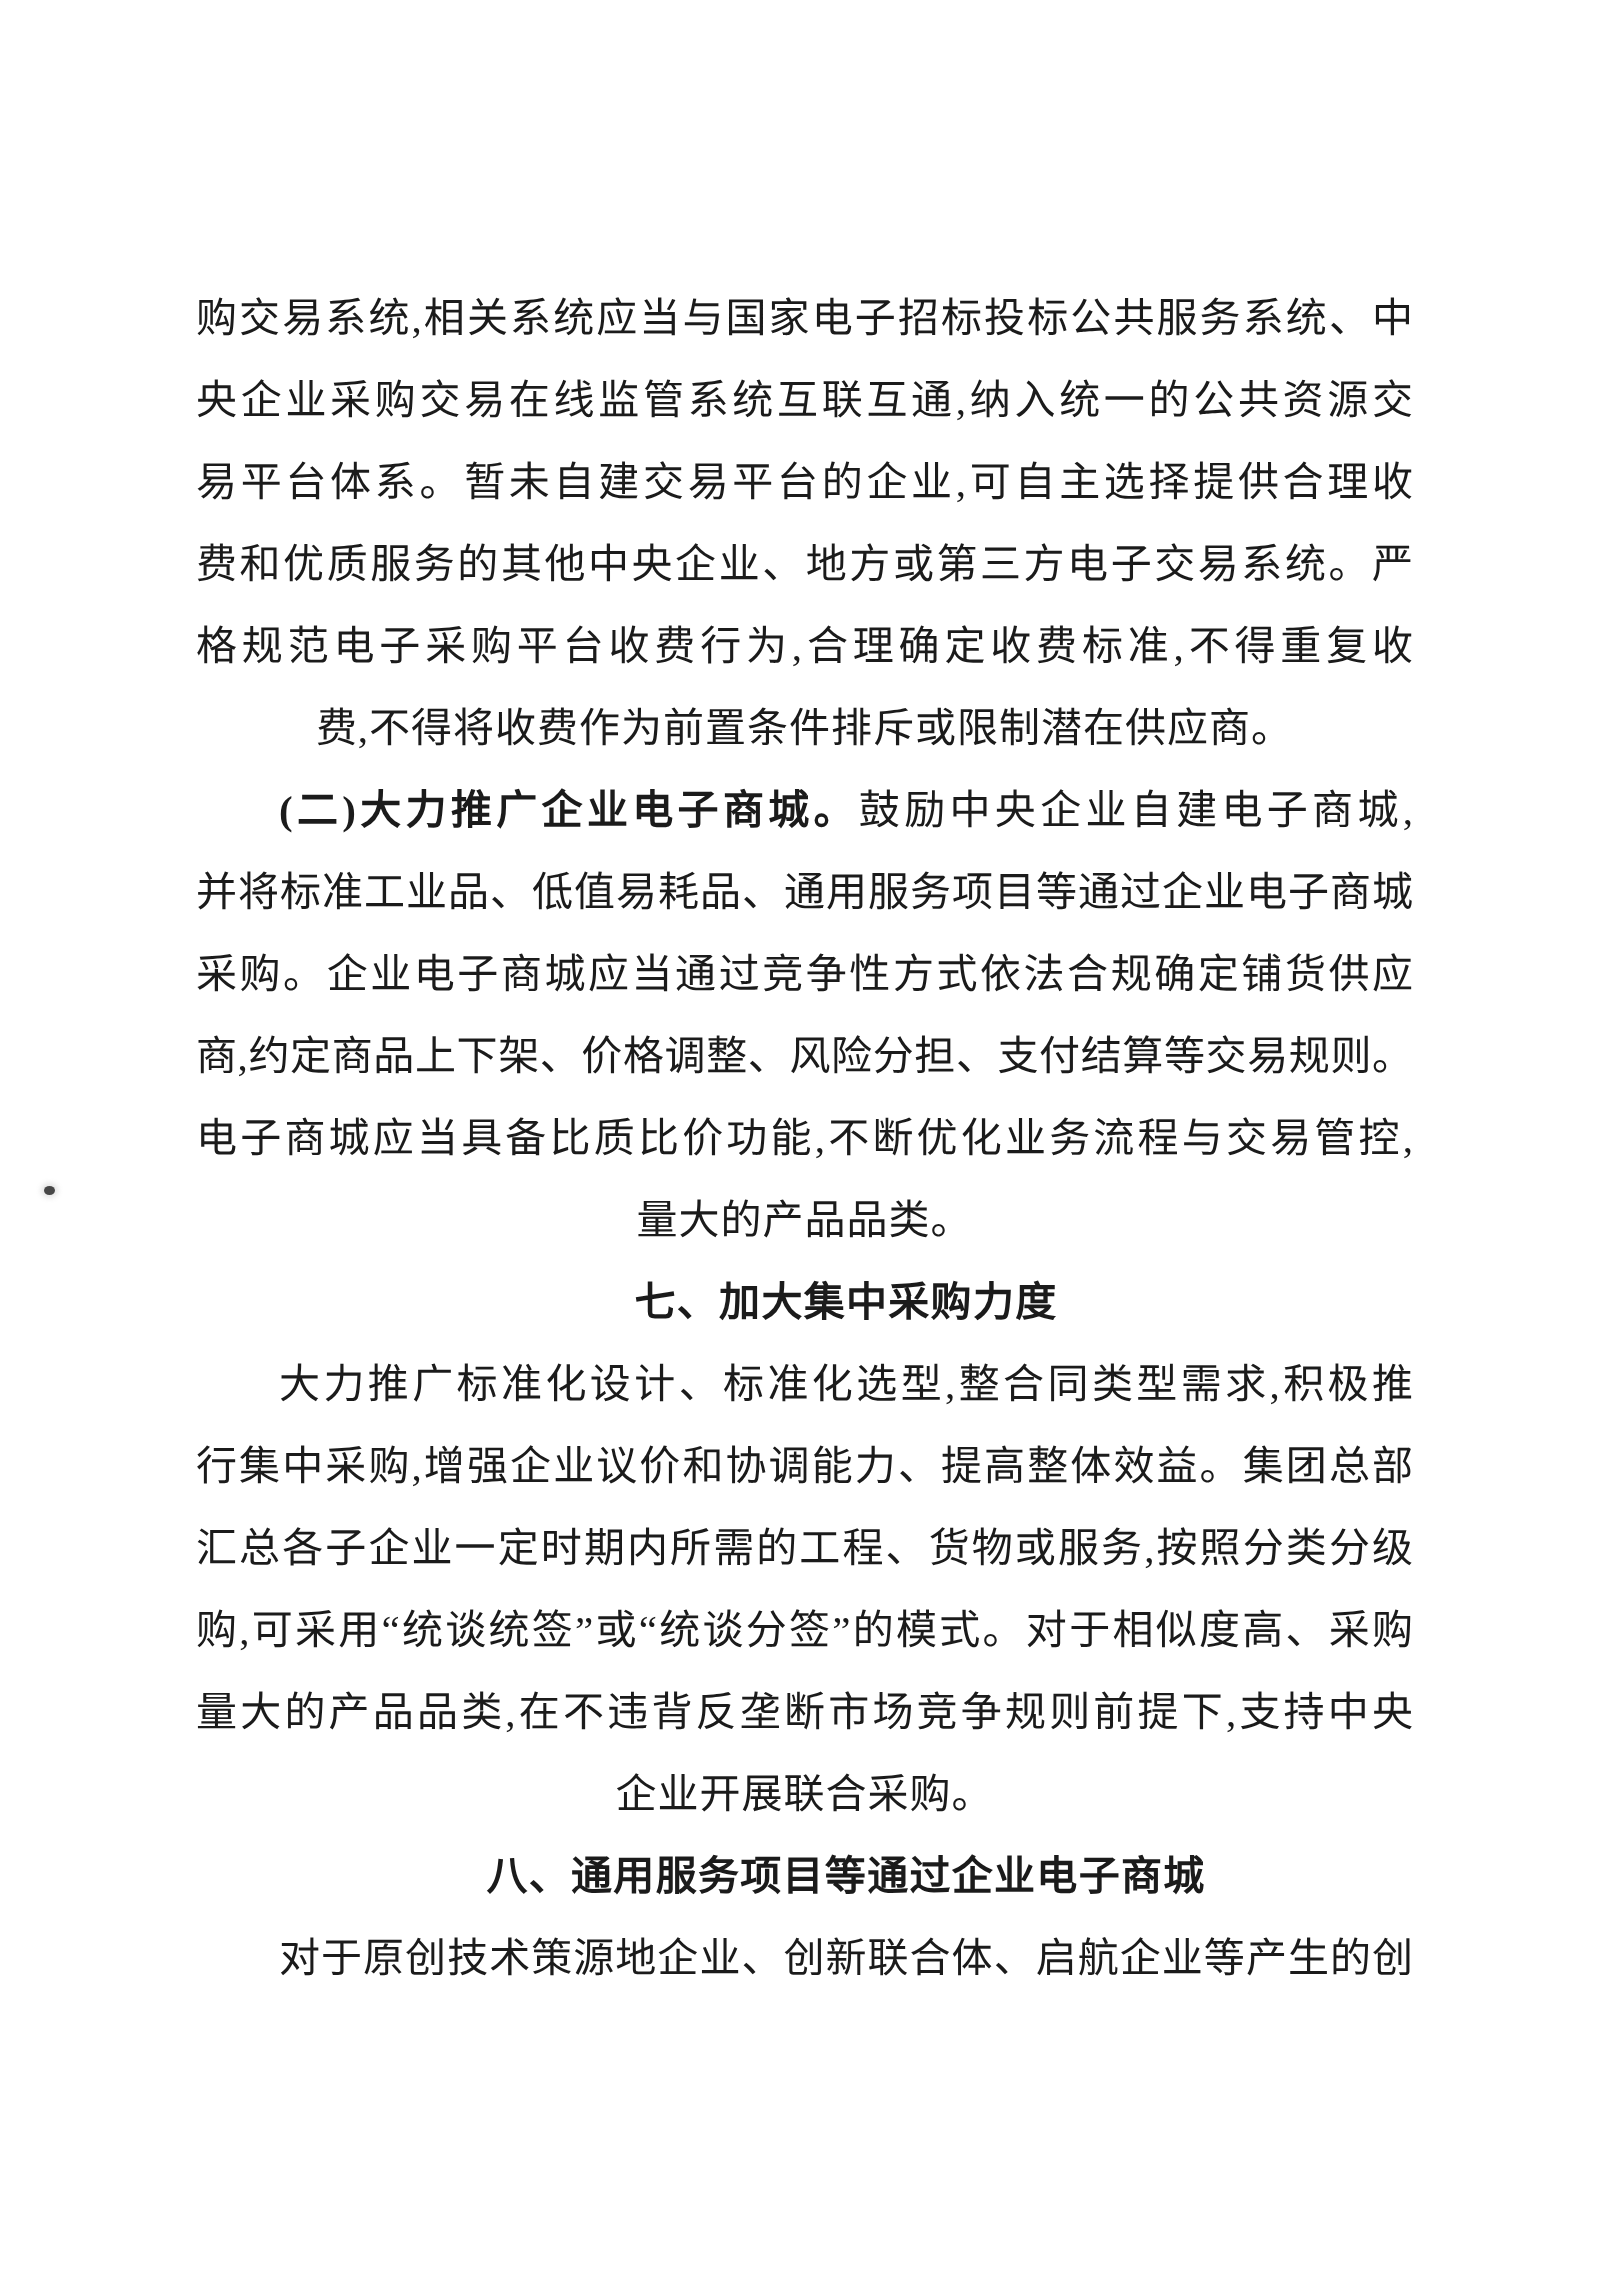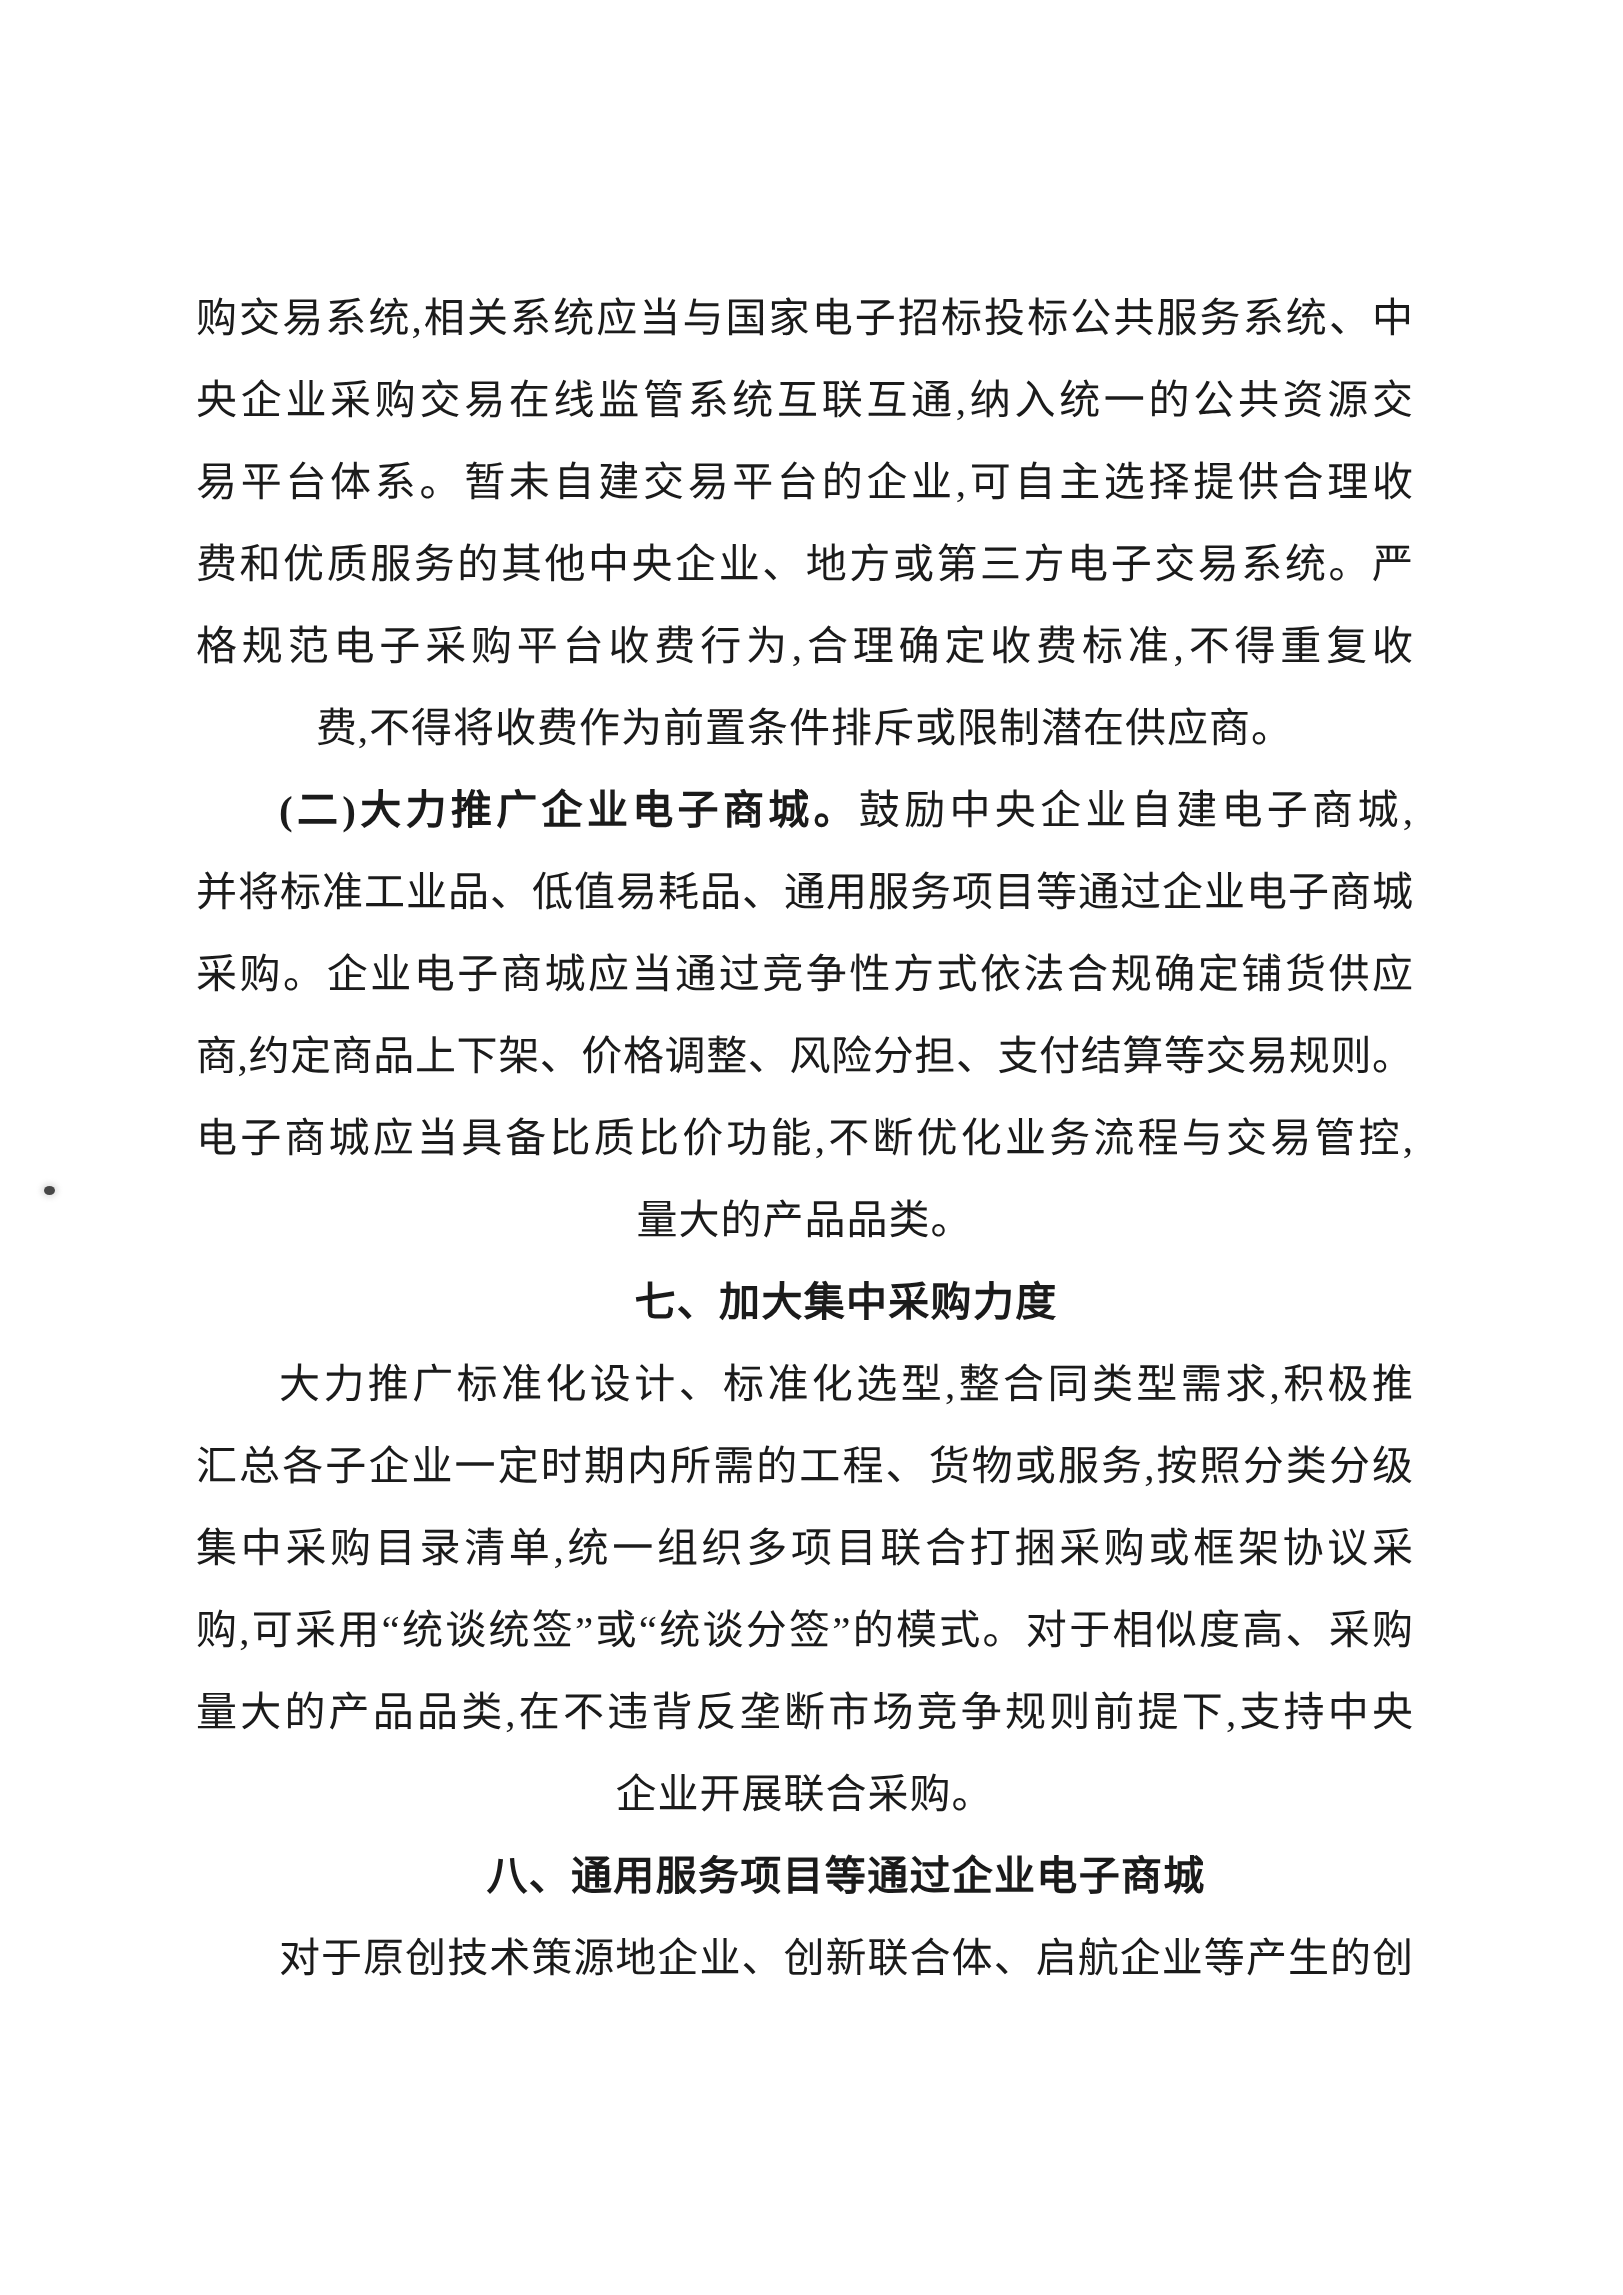--- a/index.html
+++ b/index.html
@@ -71,22 +71,22 @@
       <div class="line body justify"><span class="seg">格规范电子采购平台收费行为,合理确定收费标准,不得重复收</span></div>
       <div class="line body left"><span class="seg">费,不得将收费作为前置条件排斥或限制潜在供应商。</span></div>
       <div class="line body justify indent"><span class="seg bold">(二)大力推广企业电子商城。</span><span class="seg">鼓励中央企业自建电子商城,</span></div>
       <div class="line body justify"><span class="seg">并将标准工业品、低值易耗品、通用服务项目等通过企业电子商城</span></div>
       <div class="line body justify"><span class="seg">采购。企业电子商城应当通过竞争性方式依法合规确定铺货供应</span></div>
       <div class="line body justify"><span class="seg">商,约定商品上下架、价格调整、风险分担、支付结算等交易规则。</span></div>
       <div class="line body justify"><span class="seg">电子商城应当具备比质比价功能,不断优化业务流程与交易管控,</span></div>
       <div class="line body left"><span class="seg">量大的产品品类。</span></div>
       <div class="line heading left indent"><span class="seg bold">七、加大集中采购力度</span></div>
       <div class="line body justify indent"><span class="seg">大力推广标准化设计、标准化选型,整合同类型需求,积极推</span></div>
+      <div class="line body justify"><span class="seg">行集中采购,增强企业议价和协调能力、提高整体效益。集团总部</span></div>
       <div class="line body justify"><span class="seg">汇总各子企业一定时期内所需的工程、货物或服务,按照分类分级</span></div>
-      <div class="line body justify"><span class="seg">集中采购目录清单,统一组织多项目联合打捆采购或框架协议采</span></div>
       <div class="line body justify"><span class="seg">购,可采用“统谈统签”或“统谈分签”的模式。对于相似度高、采购</span></div>
       <div class="line body justify"><span class="seg">量大的产品品类,在不违背反垄断市场竞争规则前提下,支持中央</span></div>
       <div class="line body left"><span class="seg">企业开展联合采购。</span></div>
       <div class="line heading left indent"><span class="seg bold">八、通用服务项目等通过企业电子商城</span></div>
       <div class="line body justify indent"><span class="seg">对于原创技术策源地企业、创新联合体、启航企业等产生的创</span></div>
     </div>
   <div class="speck"></div>
 </div>
 
 

